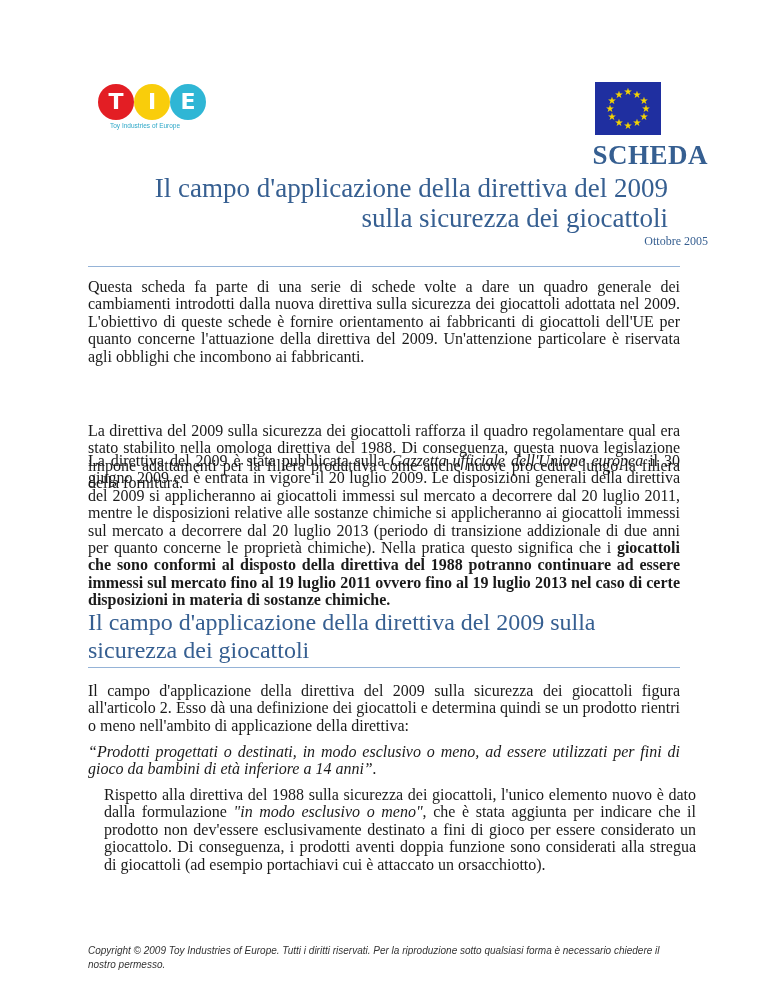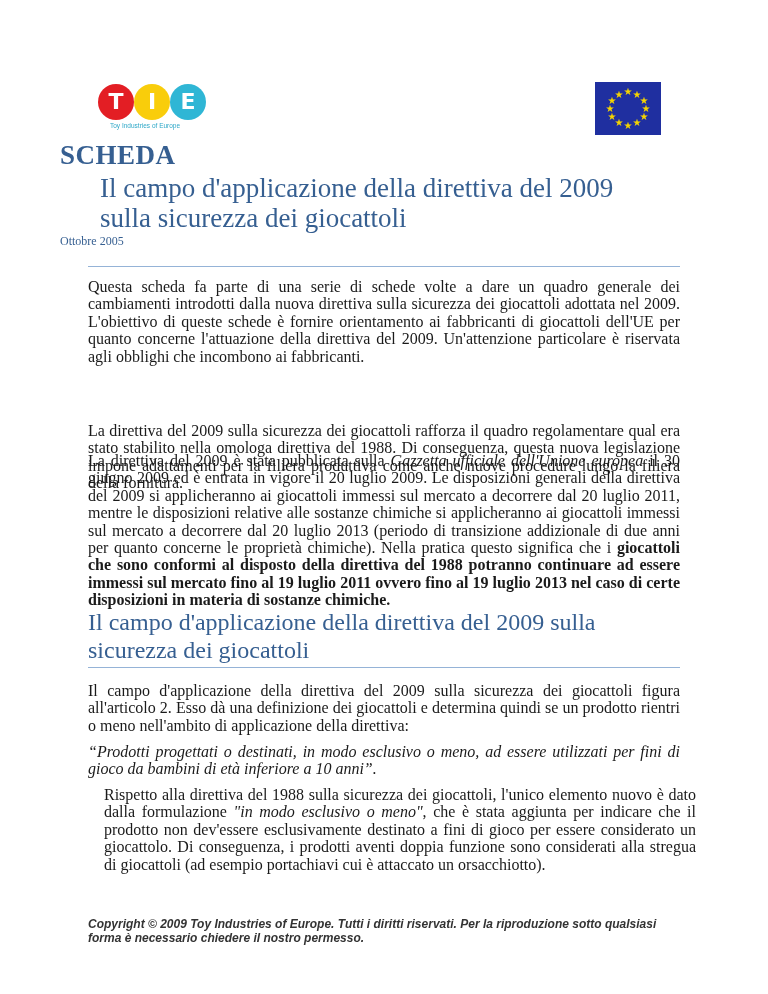--- a/index.html
+++ b/index.html
@@ -3,28 +3,28 @@
 <meta charset="utf-8">
 <style>
   html, body { margin: 0; padding: 0; background: #ffffff; }
   body { width: 768px; height: 994px; position: relative; overflow: hidden; font-family: "DejaVu Serif", "Liberation Serif", serif; color: #1a1a1a; }
   .page { position: absolute; left: 0; top: 0; width: 768px; height: 994px; }
   .logo-tie { position: absolute; left: 92px; top: 84px; width: 120px; height: 50px; }
   .tie-circle { position: absolute; top: 0; width: 36px; height: 36px; border-radius: 50%; color: #fff; font-family: "DejaVu Sans", sans-serif; font-weight: bold; font-size: 22px; text-align: center; line-height: 36px; }
   .tie-sub { position: absolute; left: 18px; top: 38px; font-family: "Liberation Sans", sans-serif; font-size: 6.5px; color: #2fa8c8; white-space: nowrap; }
   .eu-flag { position: absolute; left: 595px; top: 82px; width: 66px; height: 53px; background: #1f2fa0; }
   .eu-flag span { position: absolute; color: #f5d400; font-size: 10px; line-height: 10px; width: 10px; height: 10px; text-align: center; }
-  .title-block { position: absolute; left: 60px; width: 648px; text-align: left; color: #365f91; font-family: "Liberation Serif", serif; }
+  .title-block { position: absolute; left: 60px; width: 648px; text-align: right; color: #365f91; font-family: "Liberation Serif", serif; }
   .t-scheda { top: 140px; font-size: 27px; font-weight: bold; letter-spacing: 0.5px; }
   .t-main { top: 173px; font-size: 27px; line-height: 30px; }
   .t-date { top: 234px; font-size: 12px; }
   .hr { position: absolute; left: 88px; width: 592px; height: 1px; background: #95b3d7; }
   .para { position: absolute; left: 88px; width: 592px; font-family: "Liberation Serif", serif; font-size: 16px; line-height: 17.4px; text-align: justify; color: #1a1a1a; }
   .h2 { position: absolute; left: 88px; width: 600px; font-family: "Liberation Serif", serif; font-size: 24px; line-height: 28px; color: #365f91; }
-  .footer { position: absolute; left: 88px; top: 917px; width: 600px; font-family: "Liberation Sans", sans-serif; font-style: italic; font-size: 12px; line-height: 14px; color: #333; font-weight: bold; }
+  .footer { position: absolute; left: 88px; top: 944px; width: 600px; font-family: "Liberation Sans", sans-serif; font-style: italic; font-size: 10px; line-height: 14px; color: #333; }
 </style>
 </head>
 <body>
 
 <div class="page">
 
   <div class="logo-tie">
     <div class="tie-circle" style="left:6px;background:#e31e24;">T</div>
     <div class="tie-circle" style="left:42px;background:#f9cd0b;">I</div>
     <div class="tie-circle" style="left:78px;background:#2fb6d5;">E</div>
@@ -55,19 +55,19 @@
   <div class="para" style="top:278px;">Questa scheda fa parte di una serie di schede volte a dare un quadro generale dei cambiamenti introdotti dalla nuova direttiva sulla sicurezza dei giocattoli adottata nel 2009. L'obiettivo di queste schede è fornire orientamento ai fabbricanti di giocattoli dell'UE per quanto concerne l'attuazione della direttiva del 2009. Un'attenzione particolare è riservata agli obblighi che incombono ai fabbricanti.</div>
   <div class="para" style="top:388px;margin-top:34px;">La direttiva del 2009 sulla sicurezza dei giocattoli rafforza il quadro regolamentare qual era stato stabilito nella omologa direttiva del 1988. Di conseguenza, questa nuova legislazione impone adattamenti per la filiera produttiva come anche nuove procedure lungo la filiera della fornitura.</div>
   <div class="para" style="top:452px;">
     <span>La direttiva del 2009 è stata pubblicata sulla </span><i>Gazzetta ufficiale dell'Unione europea</i><span> il 30 giugno 2009 ed è entrata in vigore il 20 luglio 2009. Le disposizioni generali della direttiva del 2009 si applicheranno ai giocattoli immessi sul mercato a decorrere dal 20 luglio 2011, mentre le disposizioni relative alle sostanze chimiche si applicheranno ai giocattoli immessi sul mercato a decorrere dal 20 luglio 2013 (periodo di transizione addizionale di due anni per quanto concerne le proprietà chimiche). Nella pratica questo significa che i </span><b>giocattoli che sono conformi al disposto della direttiva del 1988 potranno continuare ad essere immessi sul mercato fino al 19 luglio 2011 ovvero fino al 19 luglio 2013 nel caso di certe disposizioni in materia di sostanze chimiche.</b>
   </div>
 
   <div class="h2" style="top:608px;">Il campo d'applicazione della direttiva del 2009 sulla sicurezza dei giocattoli</div>
   <div class="hr" style="top:667px;"></div>
 
   <div class="para" style="top:682px;">Il campo d'applicazione della direttiva del 2009 sulla sicurezza dei giocattoli figura all'articolo 2. Esso dà una definizione dei giocattoli e determina quindi se un prodotto rientri o meno nell'ambito di applicazione della direttiva:</div>
-  <div class="para" style="top:743px;font-style:italic;">“Prodotti progettati o destinati, in modo esclusivo o meno, ad essere utilizzati per fini di gioco da bambini di età inferiore a 10 anni”.</div>
+  <div class="para" style="top:743px;font-style:italic;">“Prodotti progettati o destinati, in modo esclusivo o meno, ad essere utilizzati per fini di gioco da bambini di età inferiore a 14 anni”.</div>
   <div class="para" style="top:786px;margin-left:16px;">
     <span>Rispetto alla direttiva del 1988 sulla sicurezza dei giocattoli, l'unico elemento nuovo è dato dalla formulazione </span><i>"in modo esclusivo o meno"</i><span>, che è stata aggiunta per indicare che il prodotto non dev'essere esclusivamente destinato a fini di gioco per essere considerato un giocattolo. Di conseguenza, i prodotti aventi doppia funzione sono considerati alla stregua di giocattoli (ad esempio portachiavi cui è attaccato un orsacchiotto).</span>
   </div>
 
   <div class="footer">Copyright © 2009 Toy Industries of Europe. Tutti i diritti riservati. Per la riproduzione sotto qualsiasi forma è necessario chiedere il nostro permesso.</div>
 </div>
 
 </body></html>

